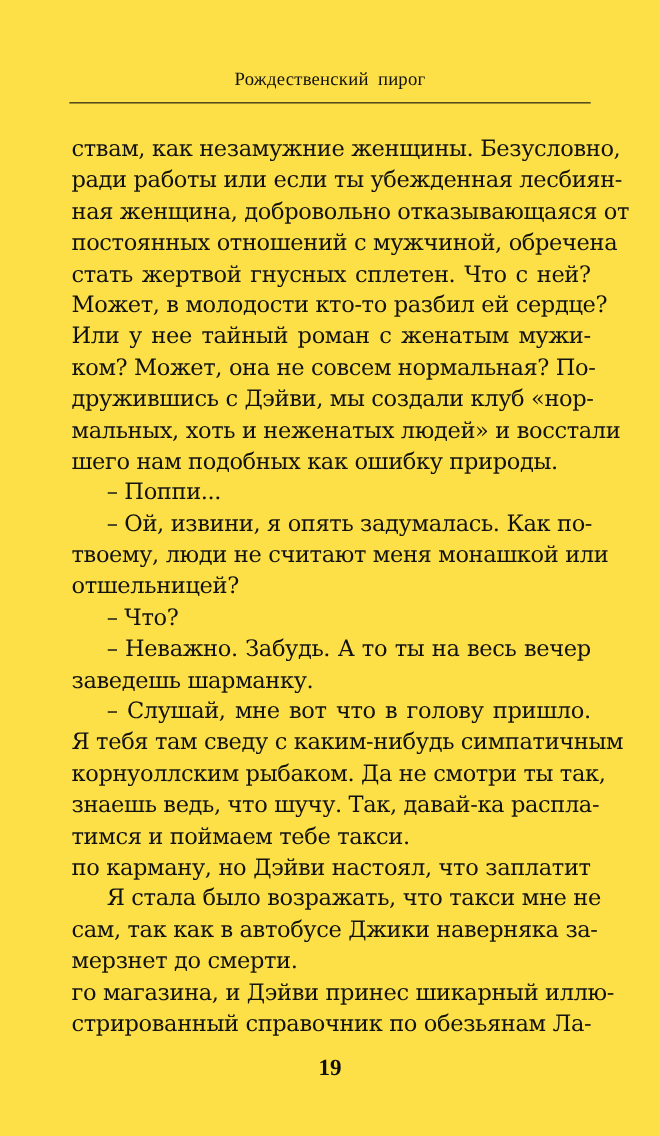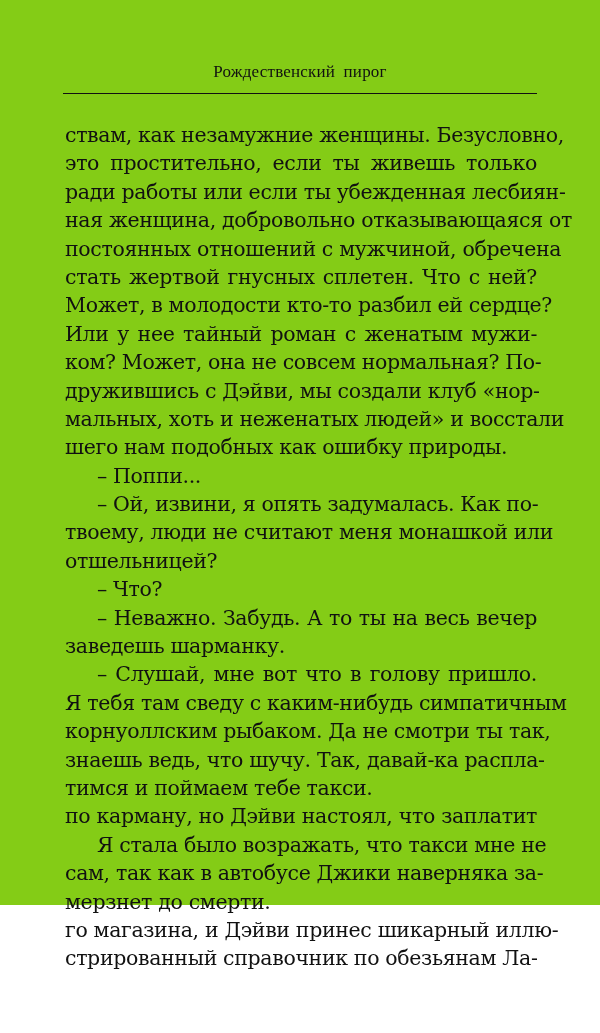--- a/index.html
+++ b/index.html
@@ -1,17 +1,17 @@
 <!DOCTYPE html>
 <html><head>
   <meta charset="utf-8">
   <style>
     html, body { margin: 0; padding: 0; background: #ffffff; }
     body { width: 600px; height: 1033px; position: relative; overflow: hidden; }
-    .page { position: absolute; left: 0; top: 0; width: 600px; height: 905px; background: #84cc16; color: #111; }
+    .page { position: absolute; left: 0; top: 0; width: 600px; height: 1033px; background: #fde047; color: #111; }
     .running-head {
       position: absolute; left: 63px; width: 474px; top: 62px;
       text-align: center;
       font-family: "Liberation Serif", "DejaVu Serif", serif;
       font-size: 17px; letter-spacing: 0.2px; color: #111;
       word-spacing: 4px;
     }
     .rule { position: absolute; left: 63px; width: 474px; top: 93px; height: 0; border-top: 1.6px solid #111; }
     .body-text {
       position: absolute; left: 65px; width: 472px; top: 121px;
@@ -29,21 +29,20 @@
     }
   </style>
 </head>
 <body>
 
 <div class="page">
   <div class="running-head">Рождественский пирог</div>
   <div class="rule"></div>
   <div class="body-text" id="body-text">
       <span class="line">ствам, как незамужние женщины. Безусловно,</span>
-      <span class="line">это простительно, если ты живешь только</span>
       <span class="line">ради работы или если ты убежденная лесбиян-</span>
       <span class="line">ная женщина, добровольно отказывающаяся от</span>
       <span class="line">постоянных отношений с мужчиной, обречена</span>
       <span class="line">стать жертвой гнусных сплетен. Что с ней?</span>
       <span class="line">Может, в молодости кто-то разбил ей сердце?</span>
       <span class="line">Или у нее тайный роман с женатым мужи-</span>
       <span class="line">ком? Может, она не совсем нормальная? По-</span>
       <span class="line">дружившись с Дэйви, мы создали клуб «нор-</span>
       <span class="line">мальных, хоть и неженатых людей» и восстали</span>
       <span class="line last">шего нам подобных как ошибку природы.</span>
@@ -59,13 +58,14 @@
       <span class="line">корнуоллским рыбаком. Да не смотри ты так,</span>
       <span class="line">знаешь ведь, что шучу. Так, давай-ка распла-</span>
       <span class="line last">тимся и поймаем тебе такси.</span>
       <span class="line">по карману, но Дэйви настоял, что заплатит</span>
       <span class="line indent">Я стала было возражать, что такси мне не</span>
       <span class="line">сам, так как в автобусе Джики наверняка за-</span>
       <span class="line last">мерзнет до смерти.</span>
       <span class="line">го магазина, и Дэйви принес шикарный иллю-</span>
       <span class="line">стрированный справочник по обезьянам Ла-</span>
     </div>
+  <div class="folio">19</div>
 </div>
 
 </body></html>

